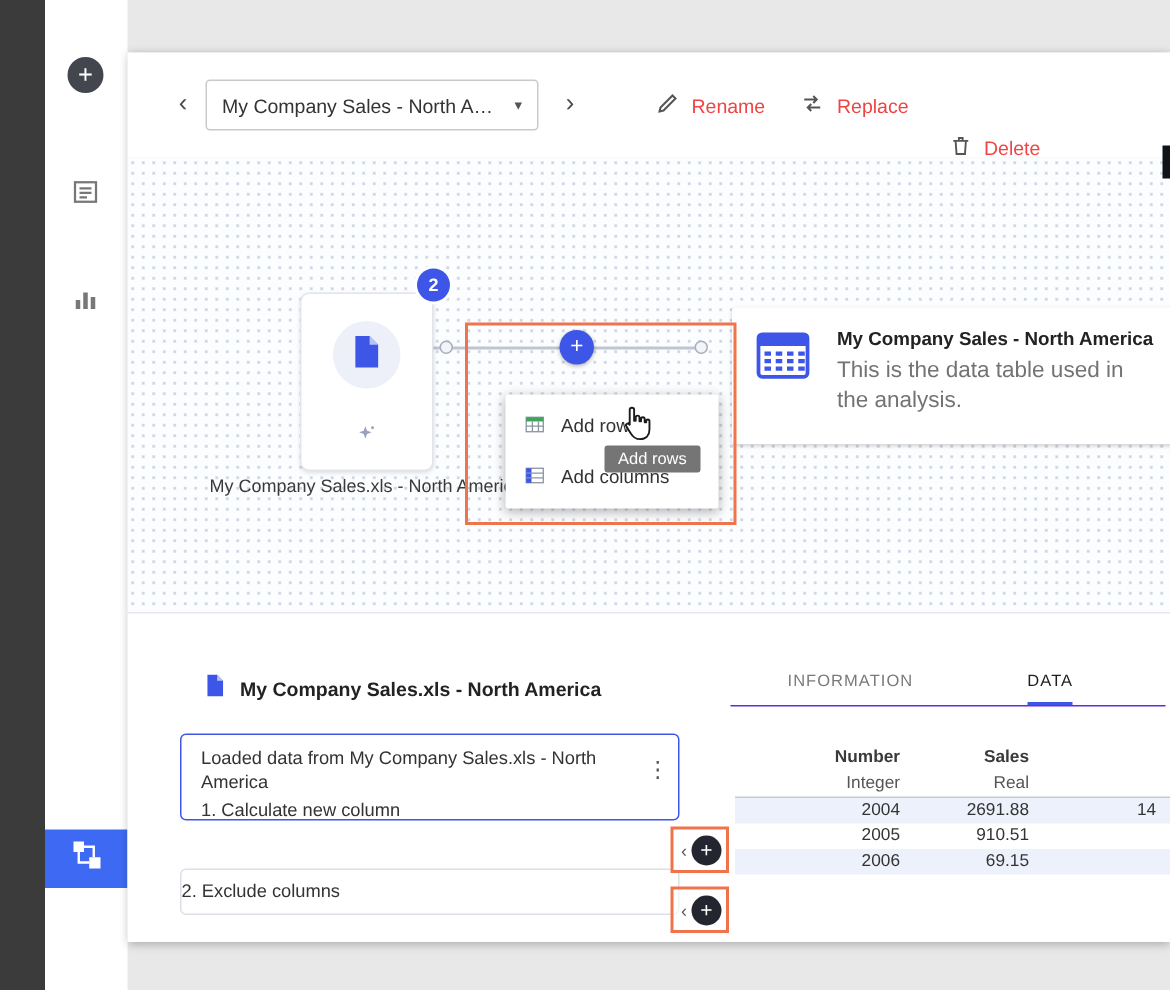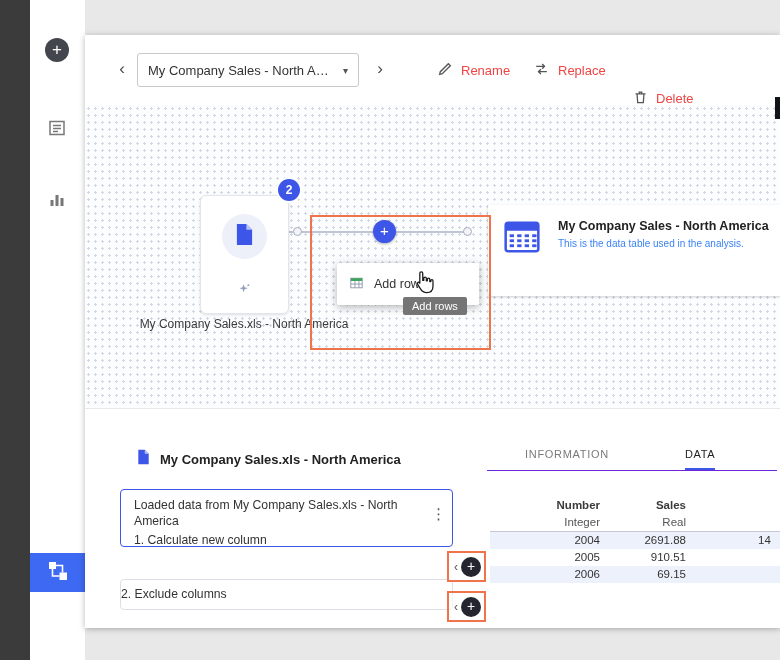--- a/index.html
+++ b/index.html
@@ -47,21 +47,21 @@
          box-shadow:0 2px 8px rgba(0,0,0,.3);z-index:4;padding:4px 0;}
   .popup-item{height:34px;display:flex;align-items:center;padding:0 12px;gap:10px;font-size:12.5px;color:#333;cursor:pointer;}
   .cursor-hand{position:absolute;left:326px;top:164px;z-index:6;}
   .tooltip{position:absolute;left:318px;top:192px;background:#757575;color:#fff;font-size:11px;padding:3px 9px;
            border-radius:2px;z-index:5;white-space:nowrap;}
   .hl-box{border:2px solid #ef734b;position:absolute;z-index:7;pointer-events:none;}
   .hl-canvas{left:225px;top:110px;width:177px;height:131px;}
   .table-node{position:absolute;left:403px;top:100px;width:312px;height:67px;background:#fff;border-radius:2px;
               box-shadow:0 1px 3px rgba(0,0,0,.18);display:flex;padding:12px 14px;gap:16px;box-sizing:content-box;z-index:2;cursor:pointer;}
   .tn-title{font-size:12.5px;font-weight:bold;color:#222;margin-top:2px;}
-  .tn-desc{font-size:10px;color:#3b82f6;width:195px;margin-top:4px;line-height:1.3;}
+  .tn-desc{font-size:15px;color:#737373;width:195px;margin-top:4px;line-height:1.3;}
   .scroll-notch{position:absolute;left:690px;top:62px;width:5px;height:22px;background:#101318;z-index:9;}
 
   
   .details{position:absolute;left:0;top:373px;width:695px;height:220px;background:#fff;border-top:1px solid #e8e8ec;}
   .d-header{position:absolute;left:52px;top:40px;display:flex;align-items:center;gap:10px;}
   .d-title{font-size:13px;font-weight:bold;color:#222;}
   .step-box{position:absolute;background:#fff;border-radius:4px;box-sizing:border-box;cursor:pointer;}
   .step1{left:35px;top:80px;width:333px;height:58px;border:1px solid #3d56e8;}
   .step-text{padding:7px 32px 7px 13px;font-size:12.2px;color:#333;line-height:1.35;}
   .block{display:block;}
@@ -204,20 +204,30 @@
         <div class="popup-item">
           <span>
             <svg width="15" height="14" viewBox="0 0 16 16">
               <rect x="1.5" y="2.5" width="13" height="11" fill="#fff" stroke="#8a94a6"></rect>
               <rect x="1.5" y="2.5" width="13" height="3.2" fill="#3fa45b"></rect>
               <path d="M1.5 9.2h13M6.2 5.7v7.8M10.8 5.7v7.8" stroke="#8a94a6" fill="none"></path>
             </svg>
           </span>
           <span>Add rows</span>
         </div>
+        <div class="popup-item">
+          <span>
+            <svg width="15" height="14" viewBox="0 0 16 16">
+              <rect x="1.5" y="2.5" width="13" height="11" fill="#fff" stroke="#8a94a6"></rect>
+              <rect x="1.5" y="2.5" width="4" height="11" fill="#3d56e8"></rect>
+              <path d="M1.5 6.2h13M1.5 9.8h13" stroke="#8a94a6" fill="none"></path>
+            </svg>
+          </span>
+          <span>Add columns</span>
+        </div>
       </div>
 
       <div class="cursor-hand">
         <svg width="23" height="26" viewBox="0 0 18 20">
           <path d="M6.9 10.9V3.2c0-1.6 2.3-1.6 2.3 0v5.6h.8V7.2c0-1.4 2-1.4 2 0v1.9h.8V8c0-1.3 1.9-1.3 1.9 0v1.6h.8v-.5c0-1.2 1.7-1.2 1.7 0v4.3c0 3-1.9 5-4.9 5-2.5 0-3.6-.9-5-3.2l-2.2-3.5c-.6-1 .7-1.9 1.5-1z" fill="#fff" stroke="#1c1c1c" stroke-width="1" stroke-linejoin="round"></path>
         </svg>
       </div>
       <div class="tooltip">Add rows</div>
 
       <div class="hl-box hl-canvas"></div>

